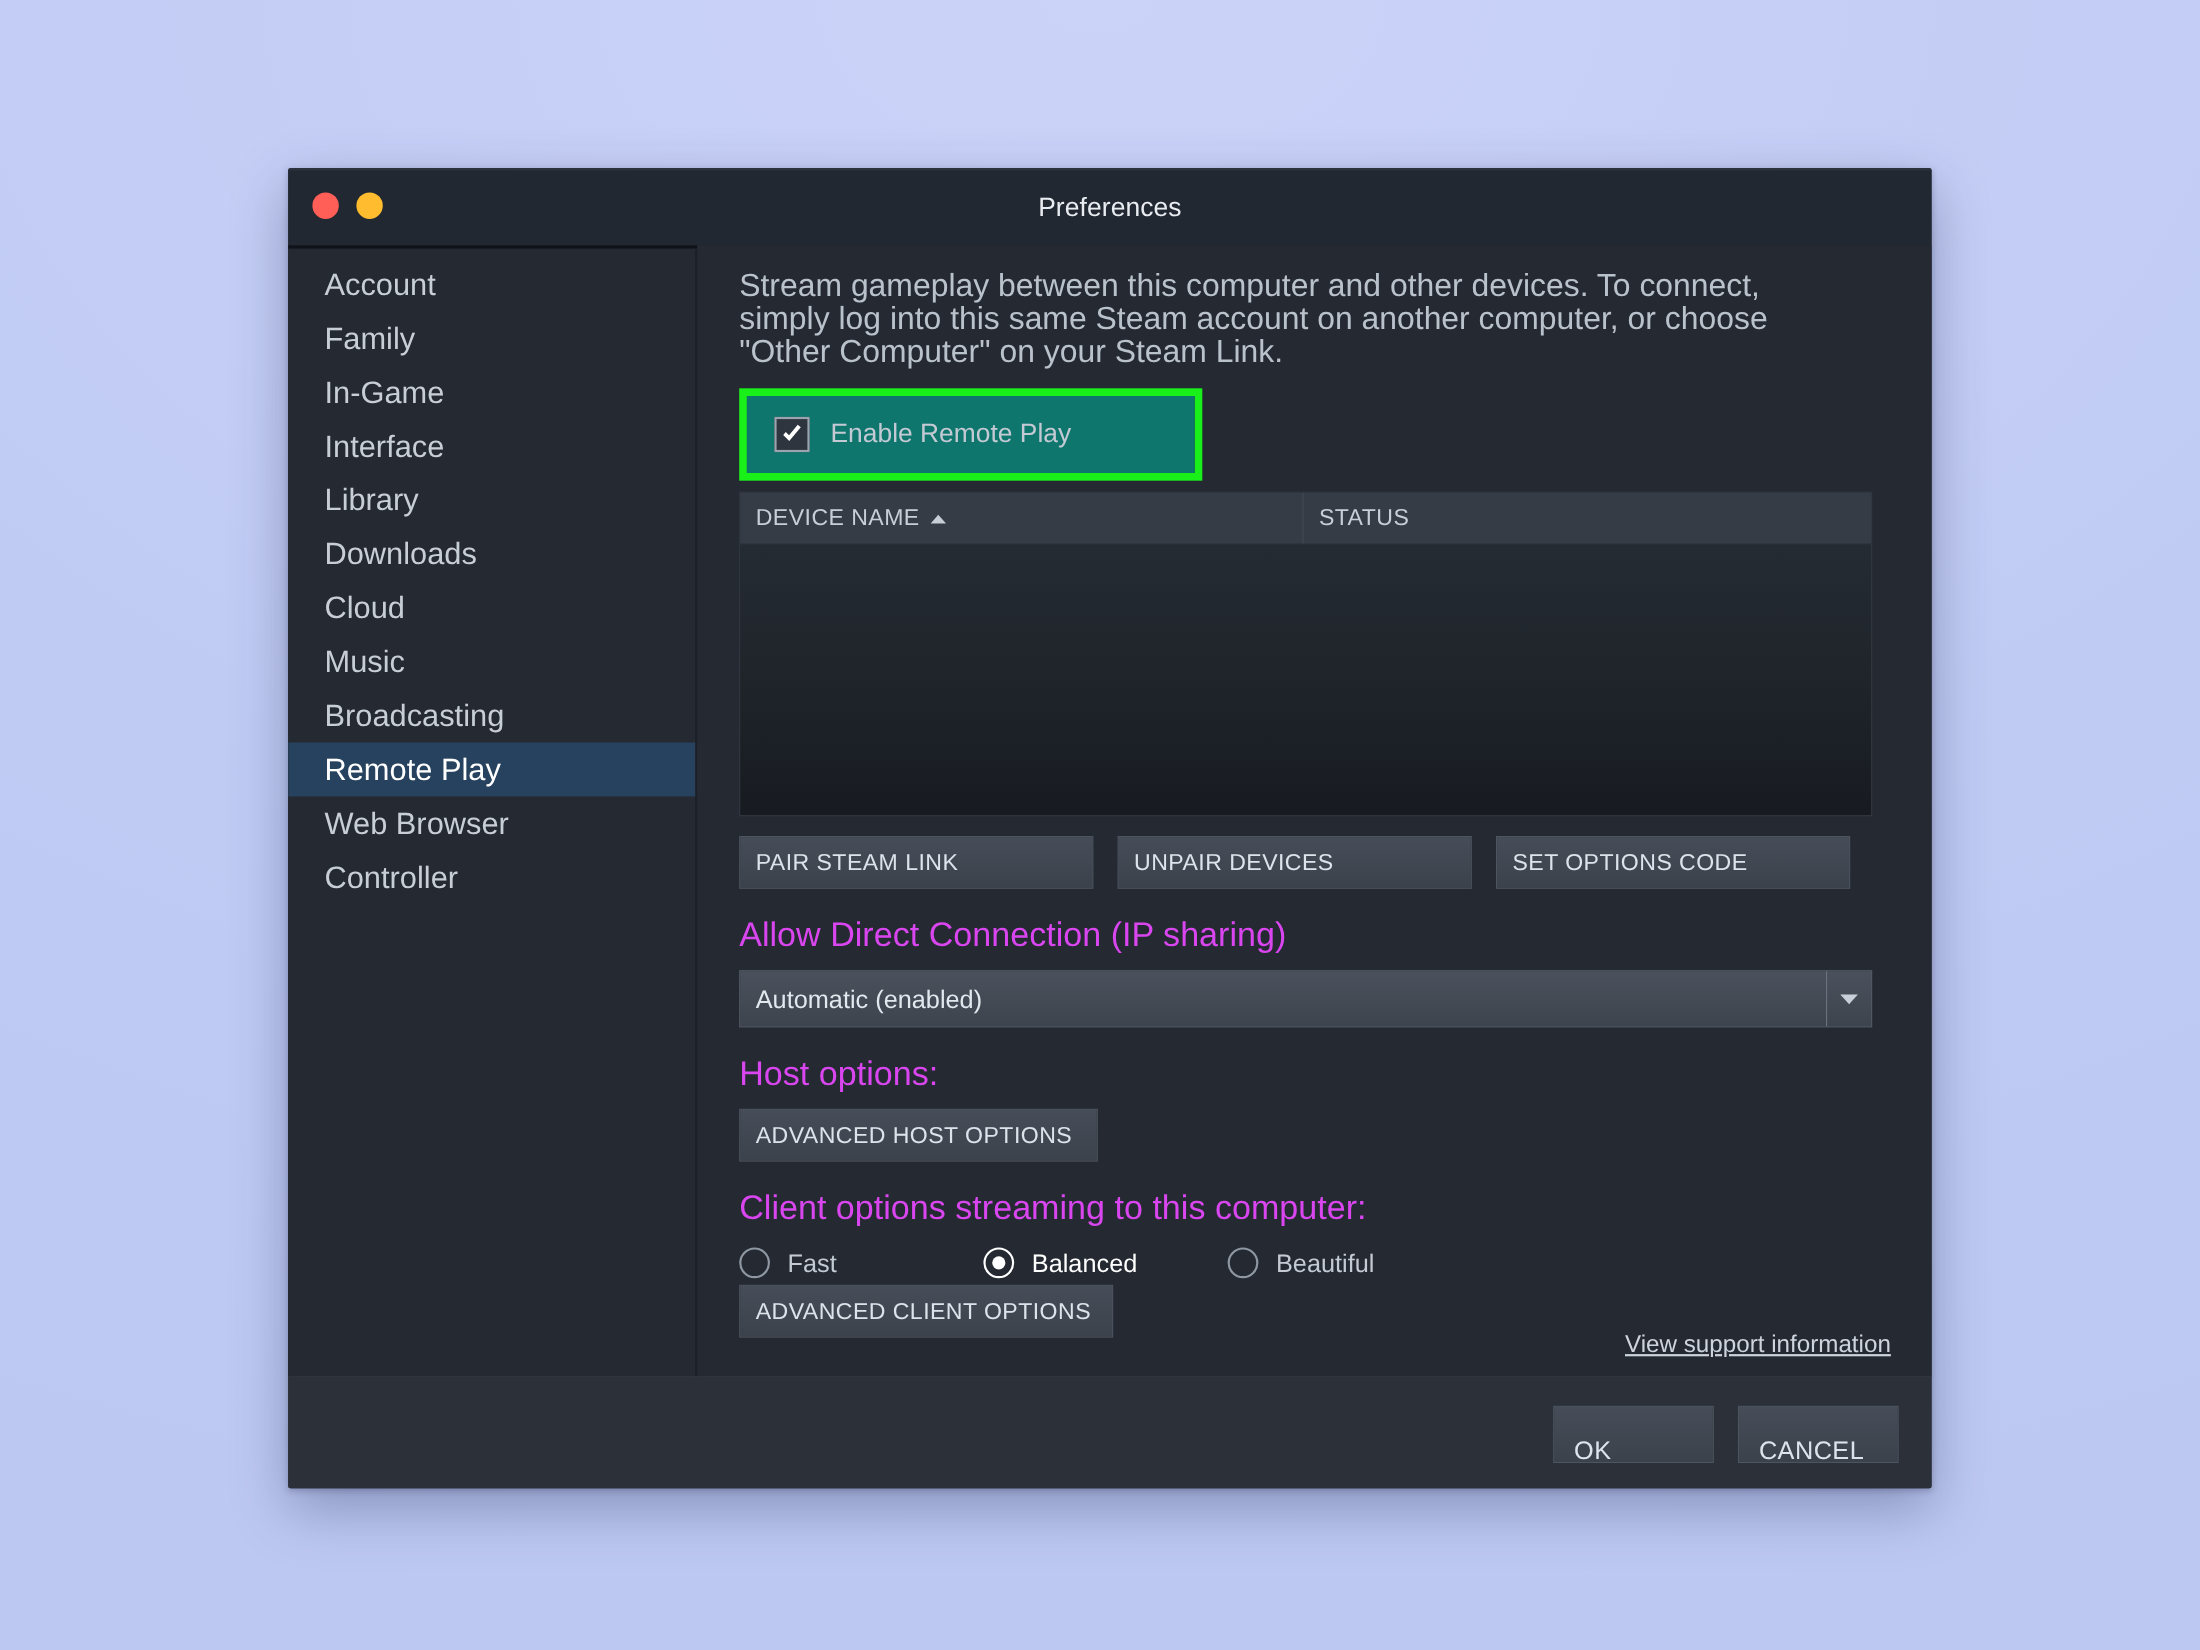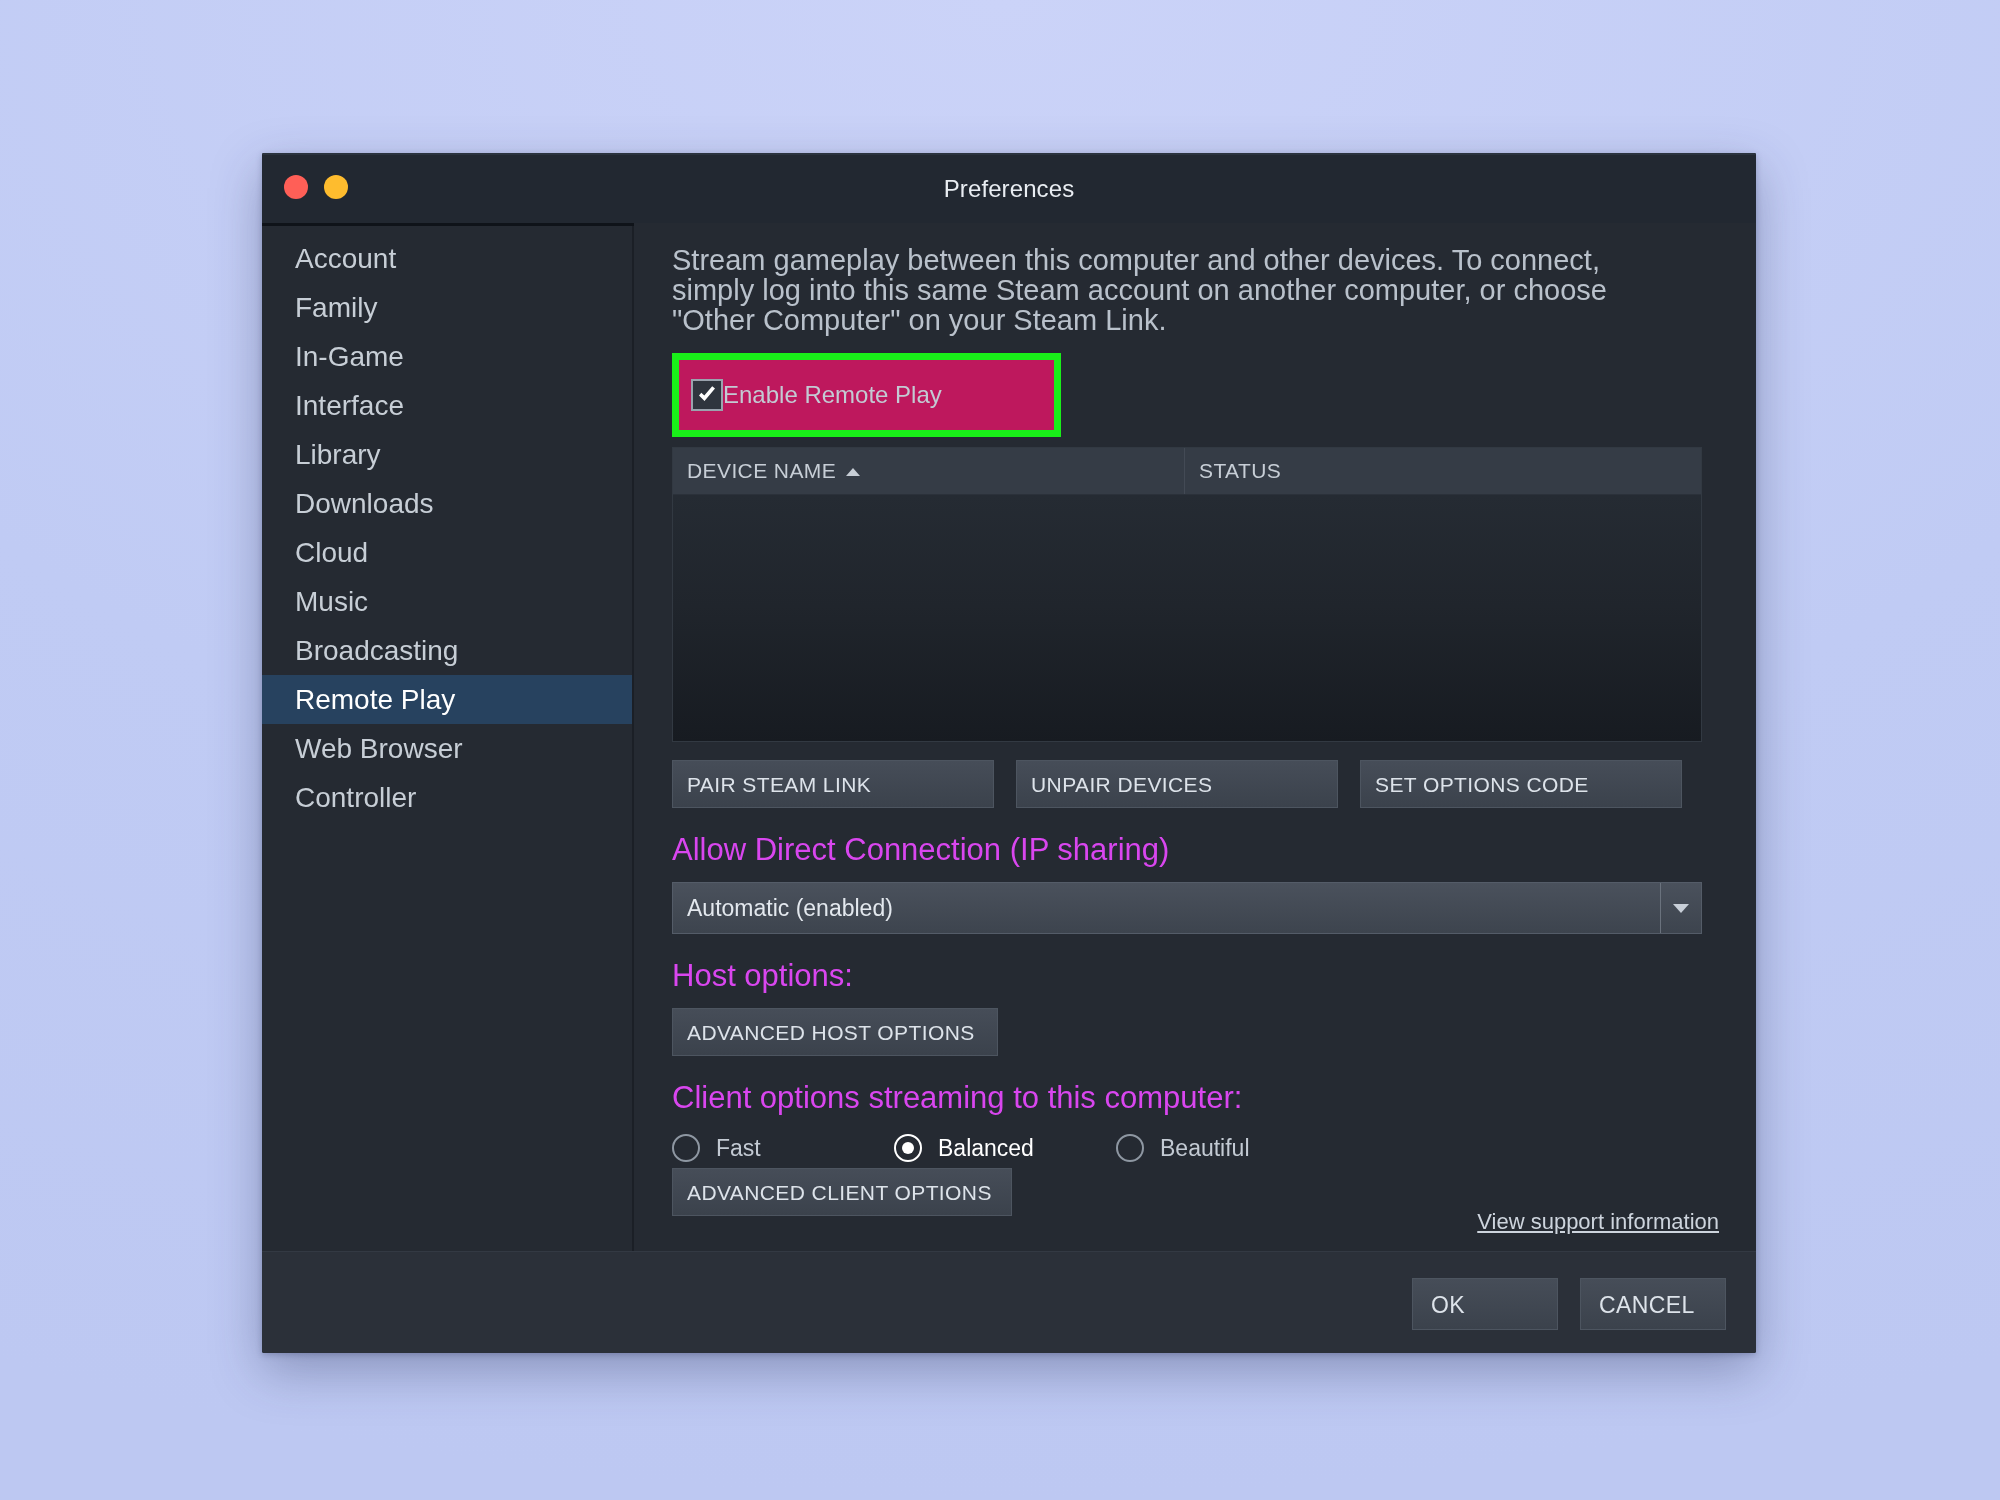--- a/index.html
+++ b/index.html
@@ -121,22 +121,23 @@
   
   .highlight-box {
     border: 7px solid #19ef19;
     display: inline-block;
     padding: 0;
     margin-bottom: 10px;
   }
   .enable-row {
     display: flex;
     align-items: center;
-    padding: 19px 112px 19px 12px;
-    background: #be185d;
+    gap: 19px;
+    padding: 19px 112px 19px 25px;
+    background: #0f766e;
   }
   .checkbox {
     width: 28px;
     height: 28px;
     border: 2px solid #9aa3ae;
     background: #2f353e;
     position: relative;
     flex: none;
   }
   .checkbox svg { position: absolute; left: 2px; top: 2px; }
@@ -314,21 +315,21 @@
     justify-content: flex-end;
     padding-right: 30px;
     gap: 22px;
     box-sizing: border-box;
   }
   .footer .btn {
     height: 52px;
     line-height: 52px;
     font-size: 23px;
     width: 146px;
-    padding: 0 18px;
+    padding: 13px 18px;
   }
   .footer .btn.cancel { width: 146px; }
 </style>
 </head>
 <body>
 
 <div class="backdrop"></div>
 
 <div class="window">
 

